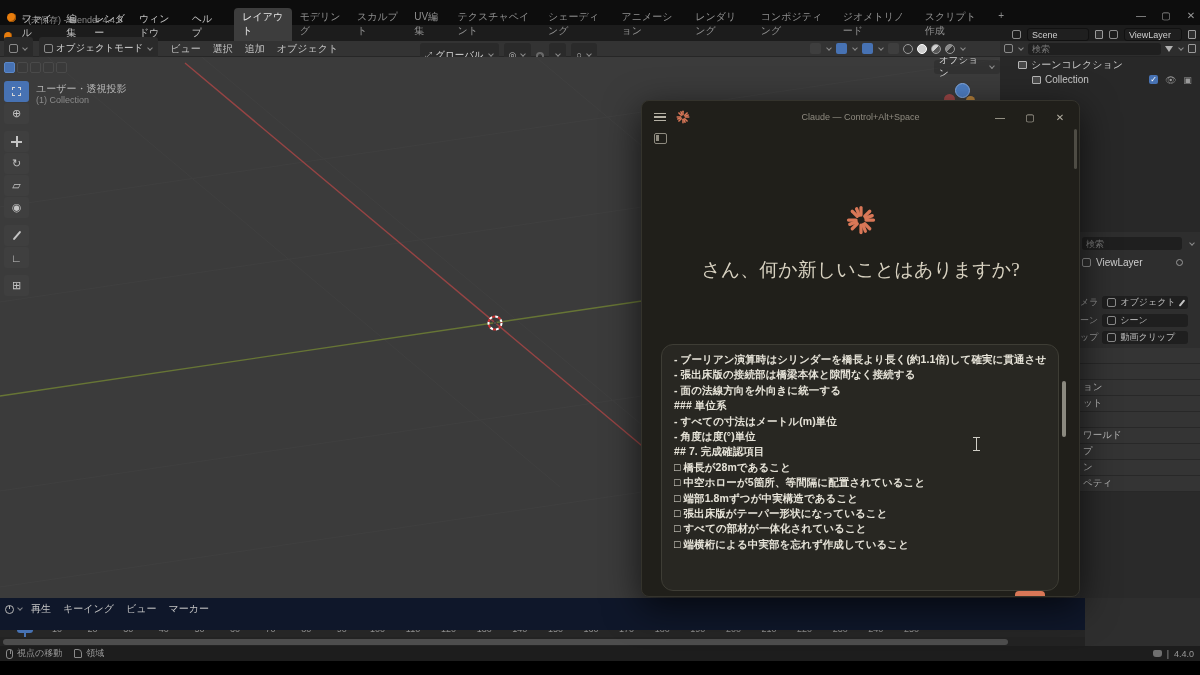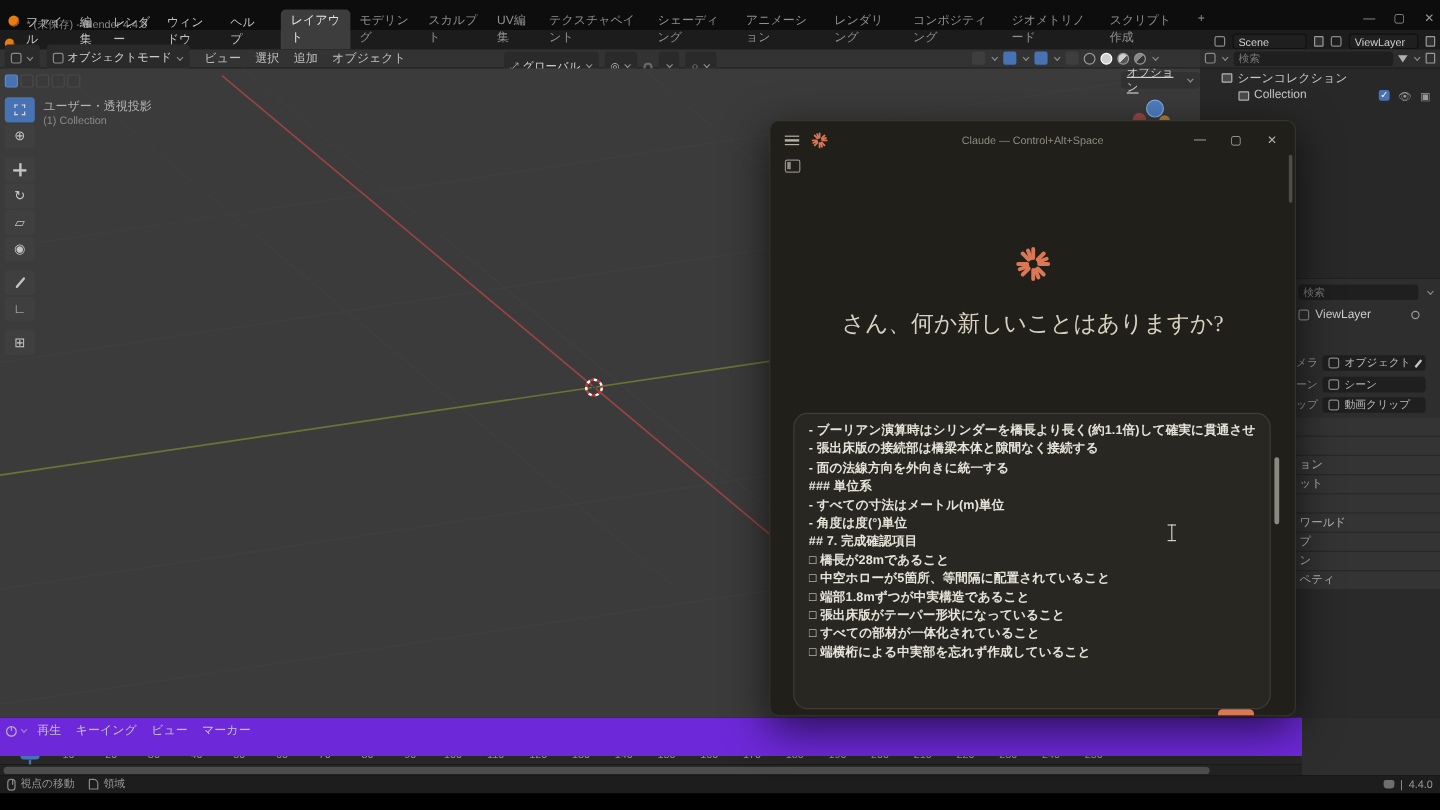--- a/index.html
+++ b/index.html
@@ -44,21 +44,21 @@
   .shade-ball.mat { background:linear-gradient(135deg,#cfcfcf 50%,#555 50%); }
   .shade-ball.rend { background:linear-gradient(135deg,#888 50%,#333 50%); }
   .magnet { width:8px; height:7px; border:2px solid #808080; border-bottom:none;
      border-radius:5px 5px 0 0; opacity:.7; }
 
   
   #viewport { left:0; top:57px; width:1000px; height:541px; background:#3b3b3b; overflow:hidden; }
   #vp-label1 { left:36px; top:25px; font-size:10px; color:#b5b5b5; }
   #vp-label2 { left:36px; top:38px; font-size:9px; color:#8b8b8b; }
   #options-btn { left:934px; top:3px; height:14px; display:flex; align-items:center; gap:4px;
-     font-size:9.5px; color:#d0d0d0; background:rgba(0,0,0,.15); border-radius:3px; padding:0 5px;text-decoration:underline; }
+     font-size:9.5px; color:#d0d0d0; background:rgba(0,0,0,.15); border-radius:3px; padding:0 5px; }
   .gizmo-z { left:955px; top:26px; width:15px; height:15px; border-radius:50%;
      background:#4e7fc4; border:1px solid #86aee6; }
   .gizmo-x { left:944px; top:37px; width:11px; height:11px; border-radius:50%; background:#a64848; opacity:.9; }
   .gizmo-y { left:966px; top:39px; width:9px; height:9px; border-radius:50%; background:#c3883c; opacity:.9; }
 
   
   #mode-icons { left:4px; top:5px; display:flex; gap:2px; }
   .mode-ic { width:11px; height:11px; border-radius:2px; background:#3a3a3a; border:1px solid #4a4a4a; }
   .mode-ic.sel { background:#4772b3; border-color:#5b88c9; }
   #toolcol { left:4px; top:24px; width:25px; display:flex; flex-direction:column; gap:1px; }
@@ -134,21 +134,21 @@
      background:#d97757; border-radius:4px 4px 0 0; }
   #ibeam { position:absolute; left:330px; top:336px; width:9px; height:14px; }
   #ibeam::before { content:''; position:absolute; left:4px; top:0; width:1px; height:14px; background:#d0cec6; }
   #ibeam::after { content:''; position:absolute; left:1px; top:0; width:7px; height:1px; background:#d0cec6;
      box-shadow:0 13px 0 #d0cec6; }
 
   
   .starburst line { stroke:#d97757; stroke-width:2.6; stroke-linecap:round; }
 
   
-  #timeline { left:0; top:598px; width:1085px; height:32px; background:#6d28d9; z-index:5; }
+  #timeline { left:0; top:598px; width:1085px; height:32px; background:#0f172a; z-index:5; }
   #tl-header { display:flex; align-items:center; height:22px; padding:0 5px; gap:2px; }
   .tl-menu { font-size:10px; color:#c4c4c4; padding:0 6px; }
   .clock { width:9px; height:9px; border:1.5px solid #b5b5b5; border-radius:50%; position:relative; }
   .clock::after { content:''; position:absolute; left:2.5px; top:0.5px; width:1px; height:3px; background:#b5b5b5; }
   #transport { position:absolute; left:408px; top:603px; display:flex; gap:7px; align-items:center;
      background:#3a3a3a; border-radius:3px; padding:2px 8px; height:15px; }
   .tri-r { width:0; height:0; border-top:4px solid transparent; border-bottom:4px solid transparent; border-left:6px solid #cfcfcf; }
   .tri-l { width:0; height:0; border-top:4px solid transparent; border-bottom:4px solid transparent; border-right:6px solid #cfcfcf; }
   .vbar { width:2px; height:8px; background:#cfcfcf; }
   .t-btn { display:flex; align-items:center; gap:1px; }

